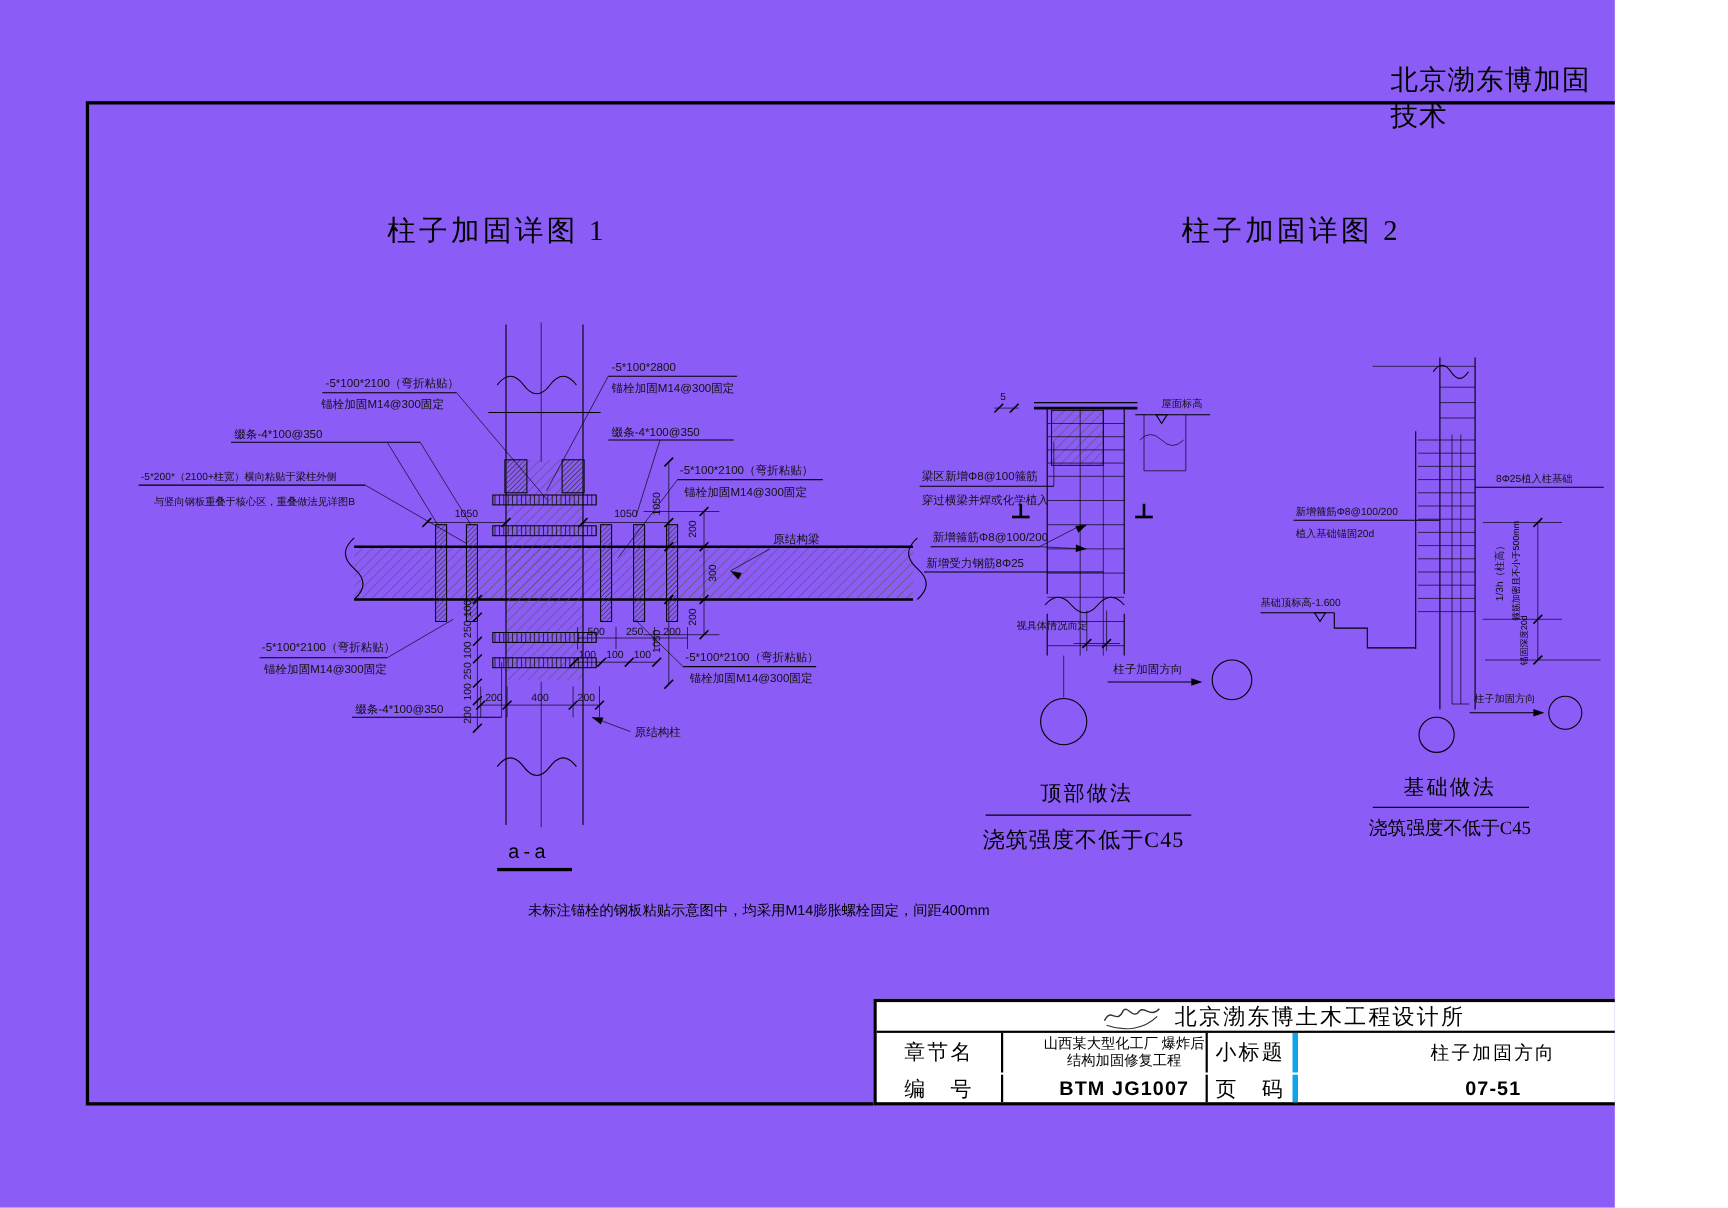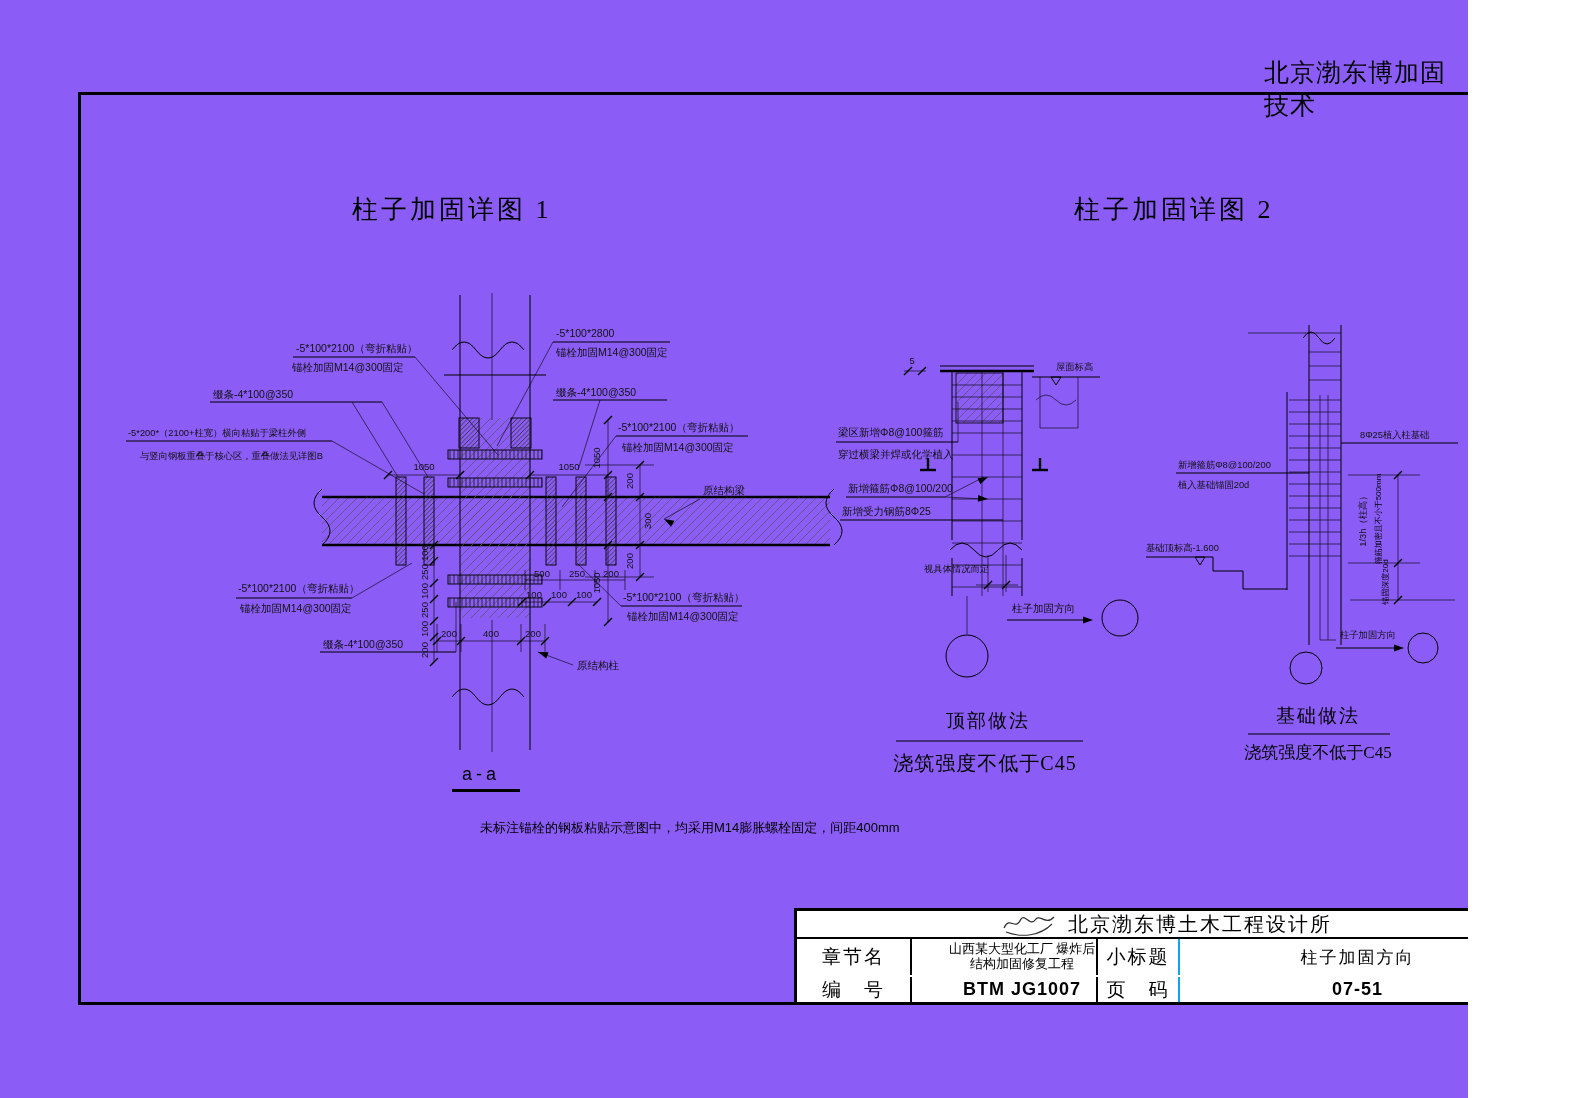--- a/index.html
+++ b/index.html
@@ -24,21 +24,21 @@
   .tb{position:absolute;left:794px;top:908px;width:738px;height:91px;border:3px solid #000;background:#fff;}
   .tb-r1{position:absolute;left:0;top:0;width:100%;height:26px;border-bottom:2px solid #000;
          display:flex;align-items:center;justify-content:center;gap:10px;}
   .tb-company{font:20px "Liberation Serif",serif;letter-spacing:2px;}
   .tb-row{position:absolute;left:0;width:100%;display:flex;}
   .tb-r2{top:28px;height:36px;}
   .tb-r3{top:66px;height:25px;text-align:center;}
   .tb-cell{display:flex;align-items:center;justify-content:center;box-sizing:border-box;}
   .c1{width:115px;border-right:2px solid #000;}
   .c2{width:186px;border-right:2px solid #000;padding-left:36px;}
-  .c3{width:82px;border-right:2px solid #0ea5e9;}
+  .c3{width:82px;border-right:5px solid #0ea5e9;}
   .c4{flex:1;}
   .lbl{font:19px "Liberation Serif",serif;letter-spacing:2px;}
   .proj{font:13px "Liberation Serif",serif;line-height:1.15;text-align:center;}
   .subt{font:17px "Liberation Serif",serif;letter-spacing:2px;}
   .num{font:bold 18px "Liberation Sans",sans-serif;letter-spacing:1px;}
 </style>
 </head>
 <body>
 
 <div class="page">

